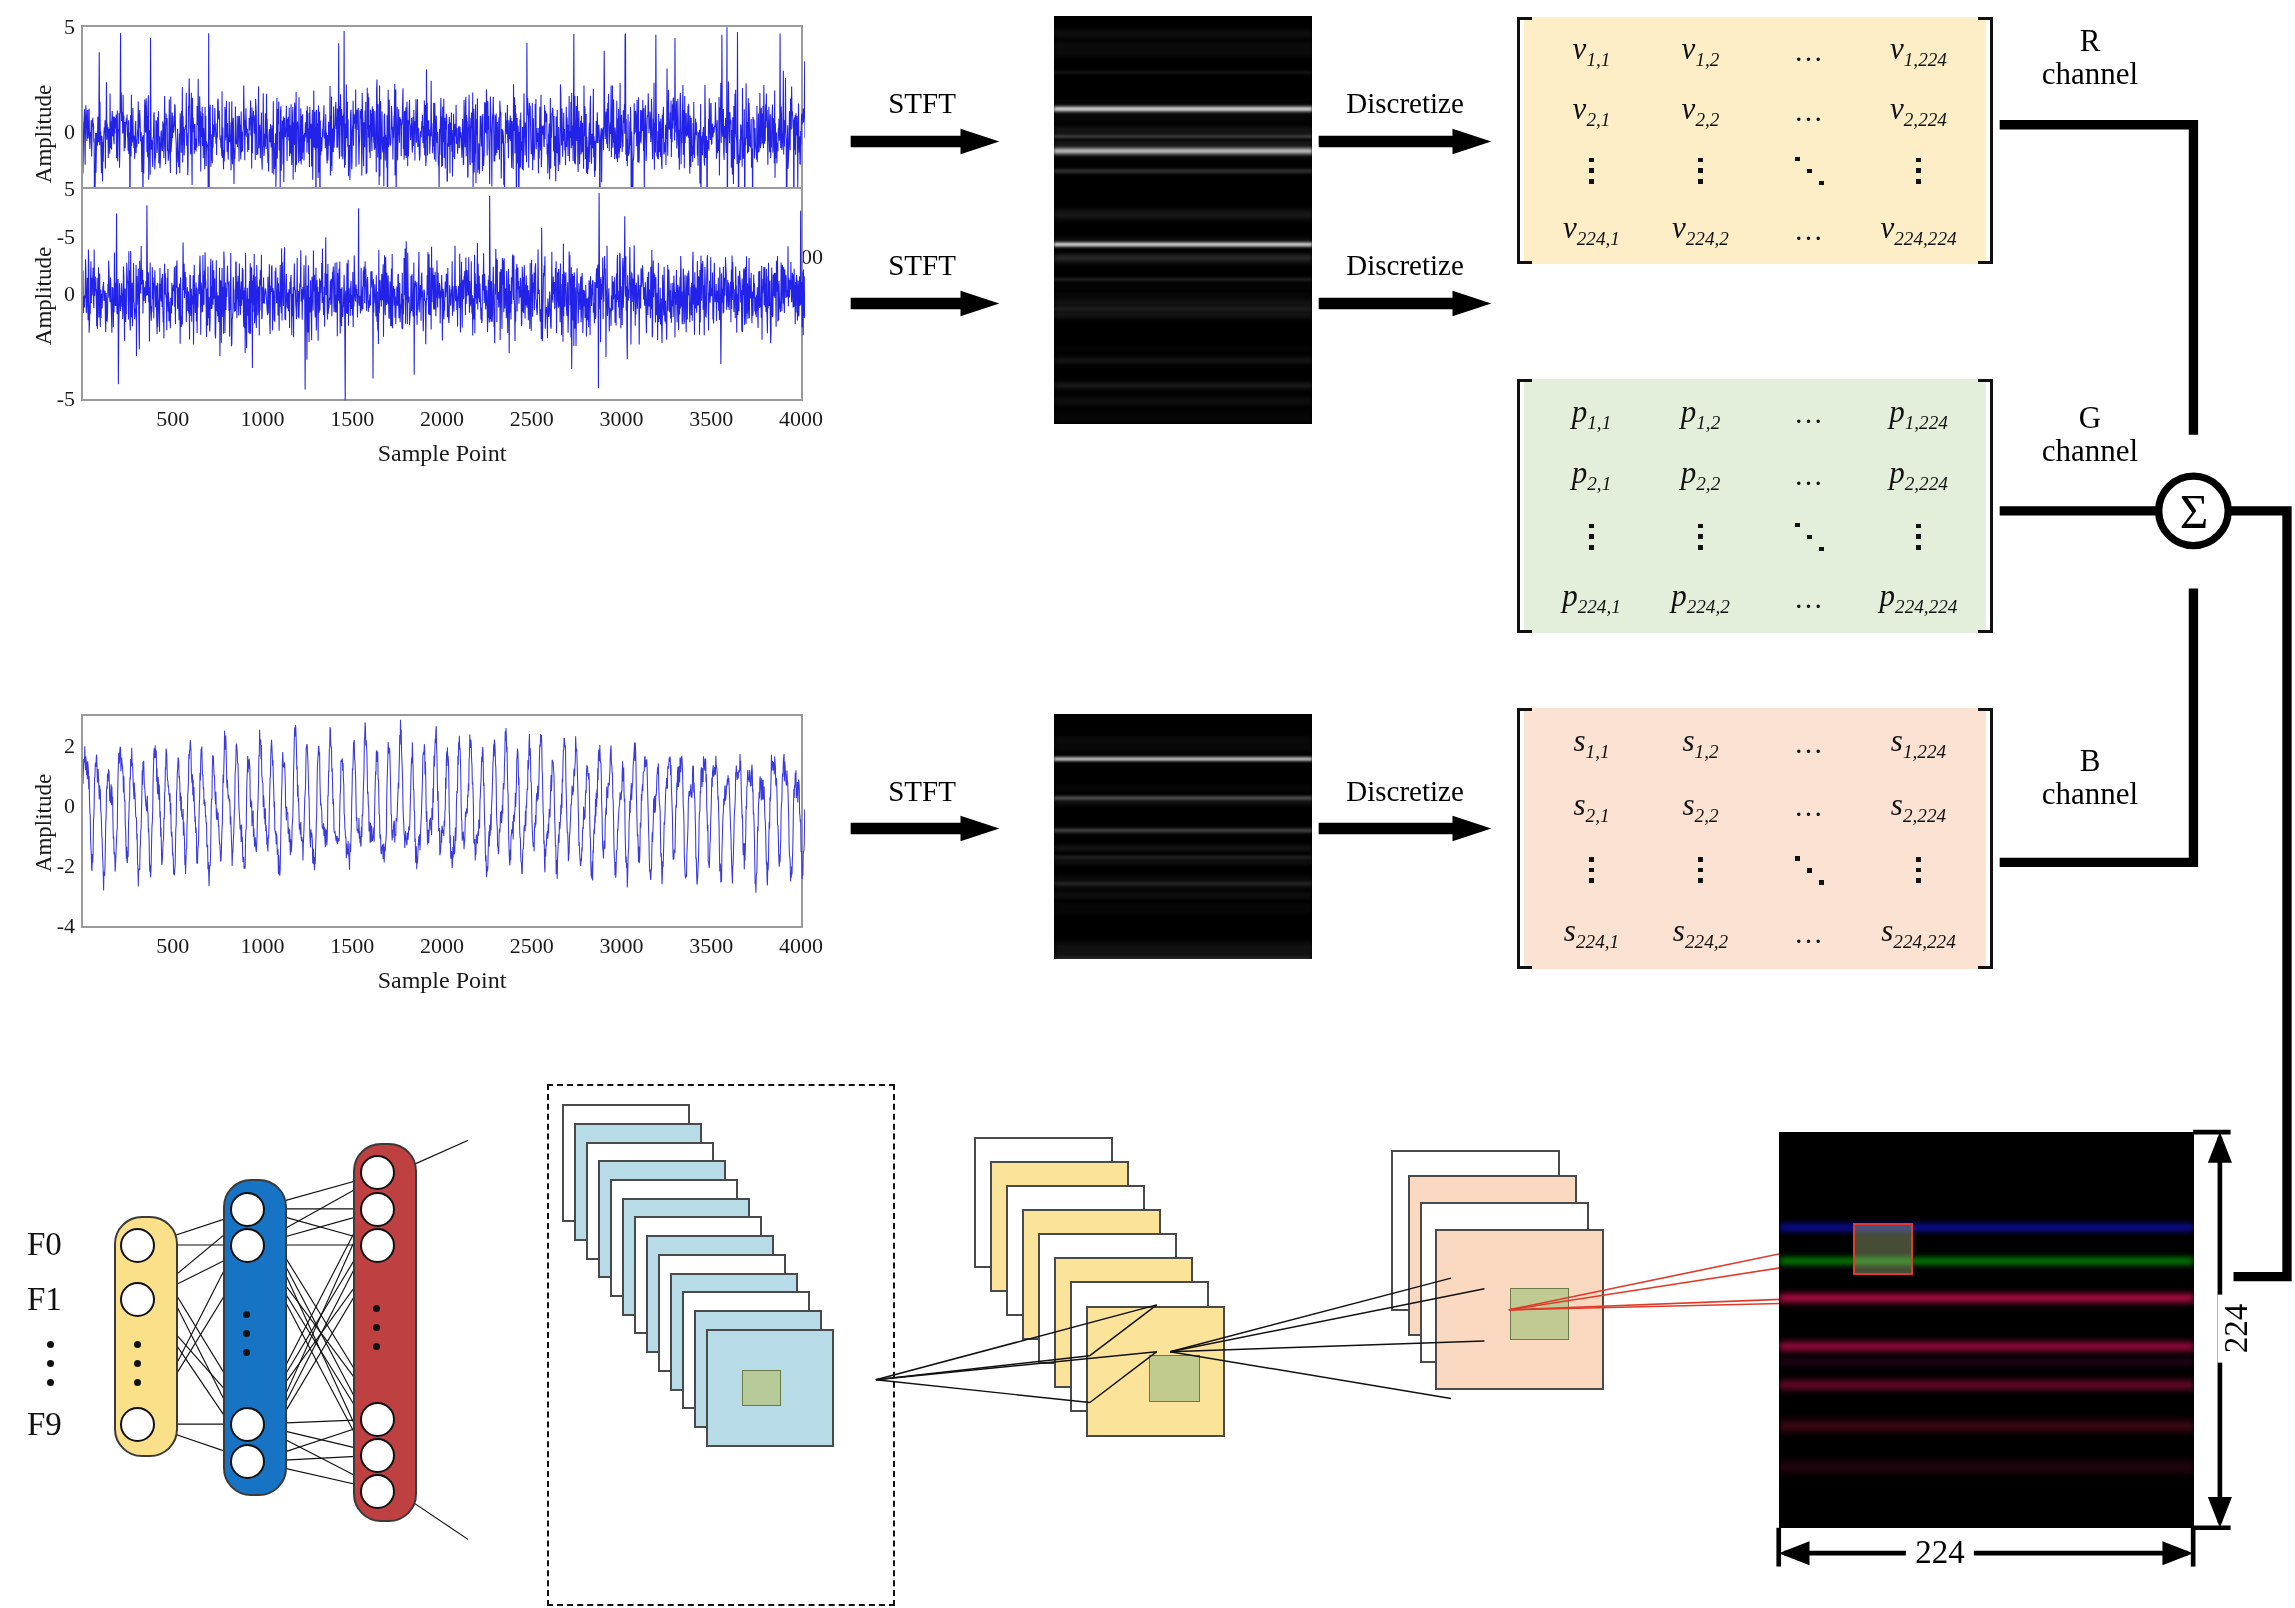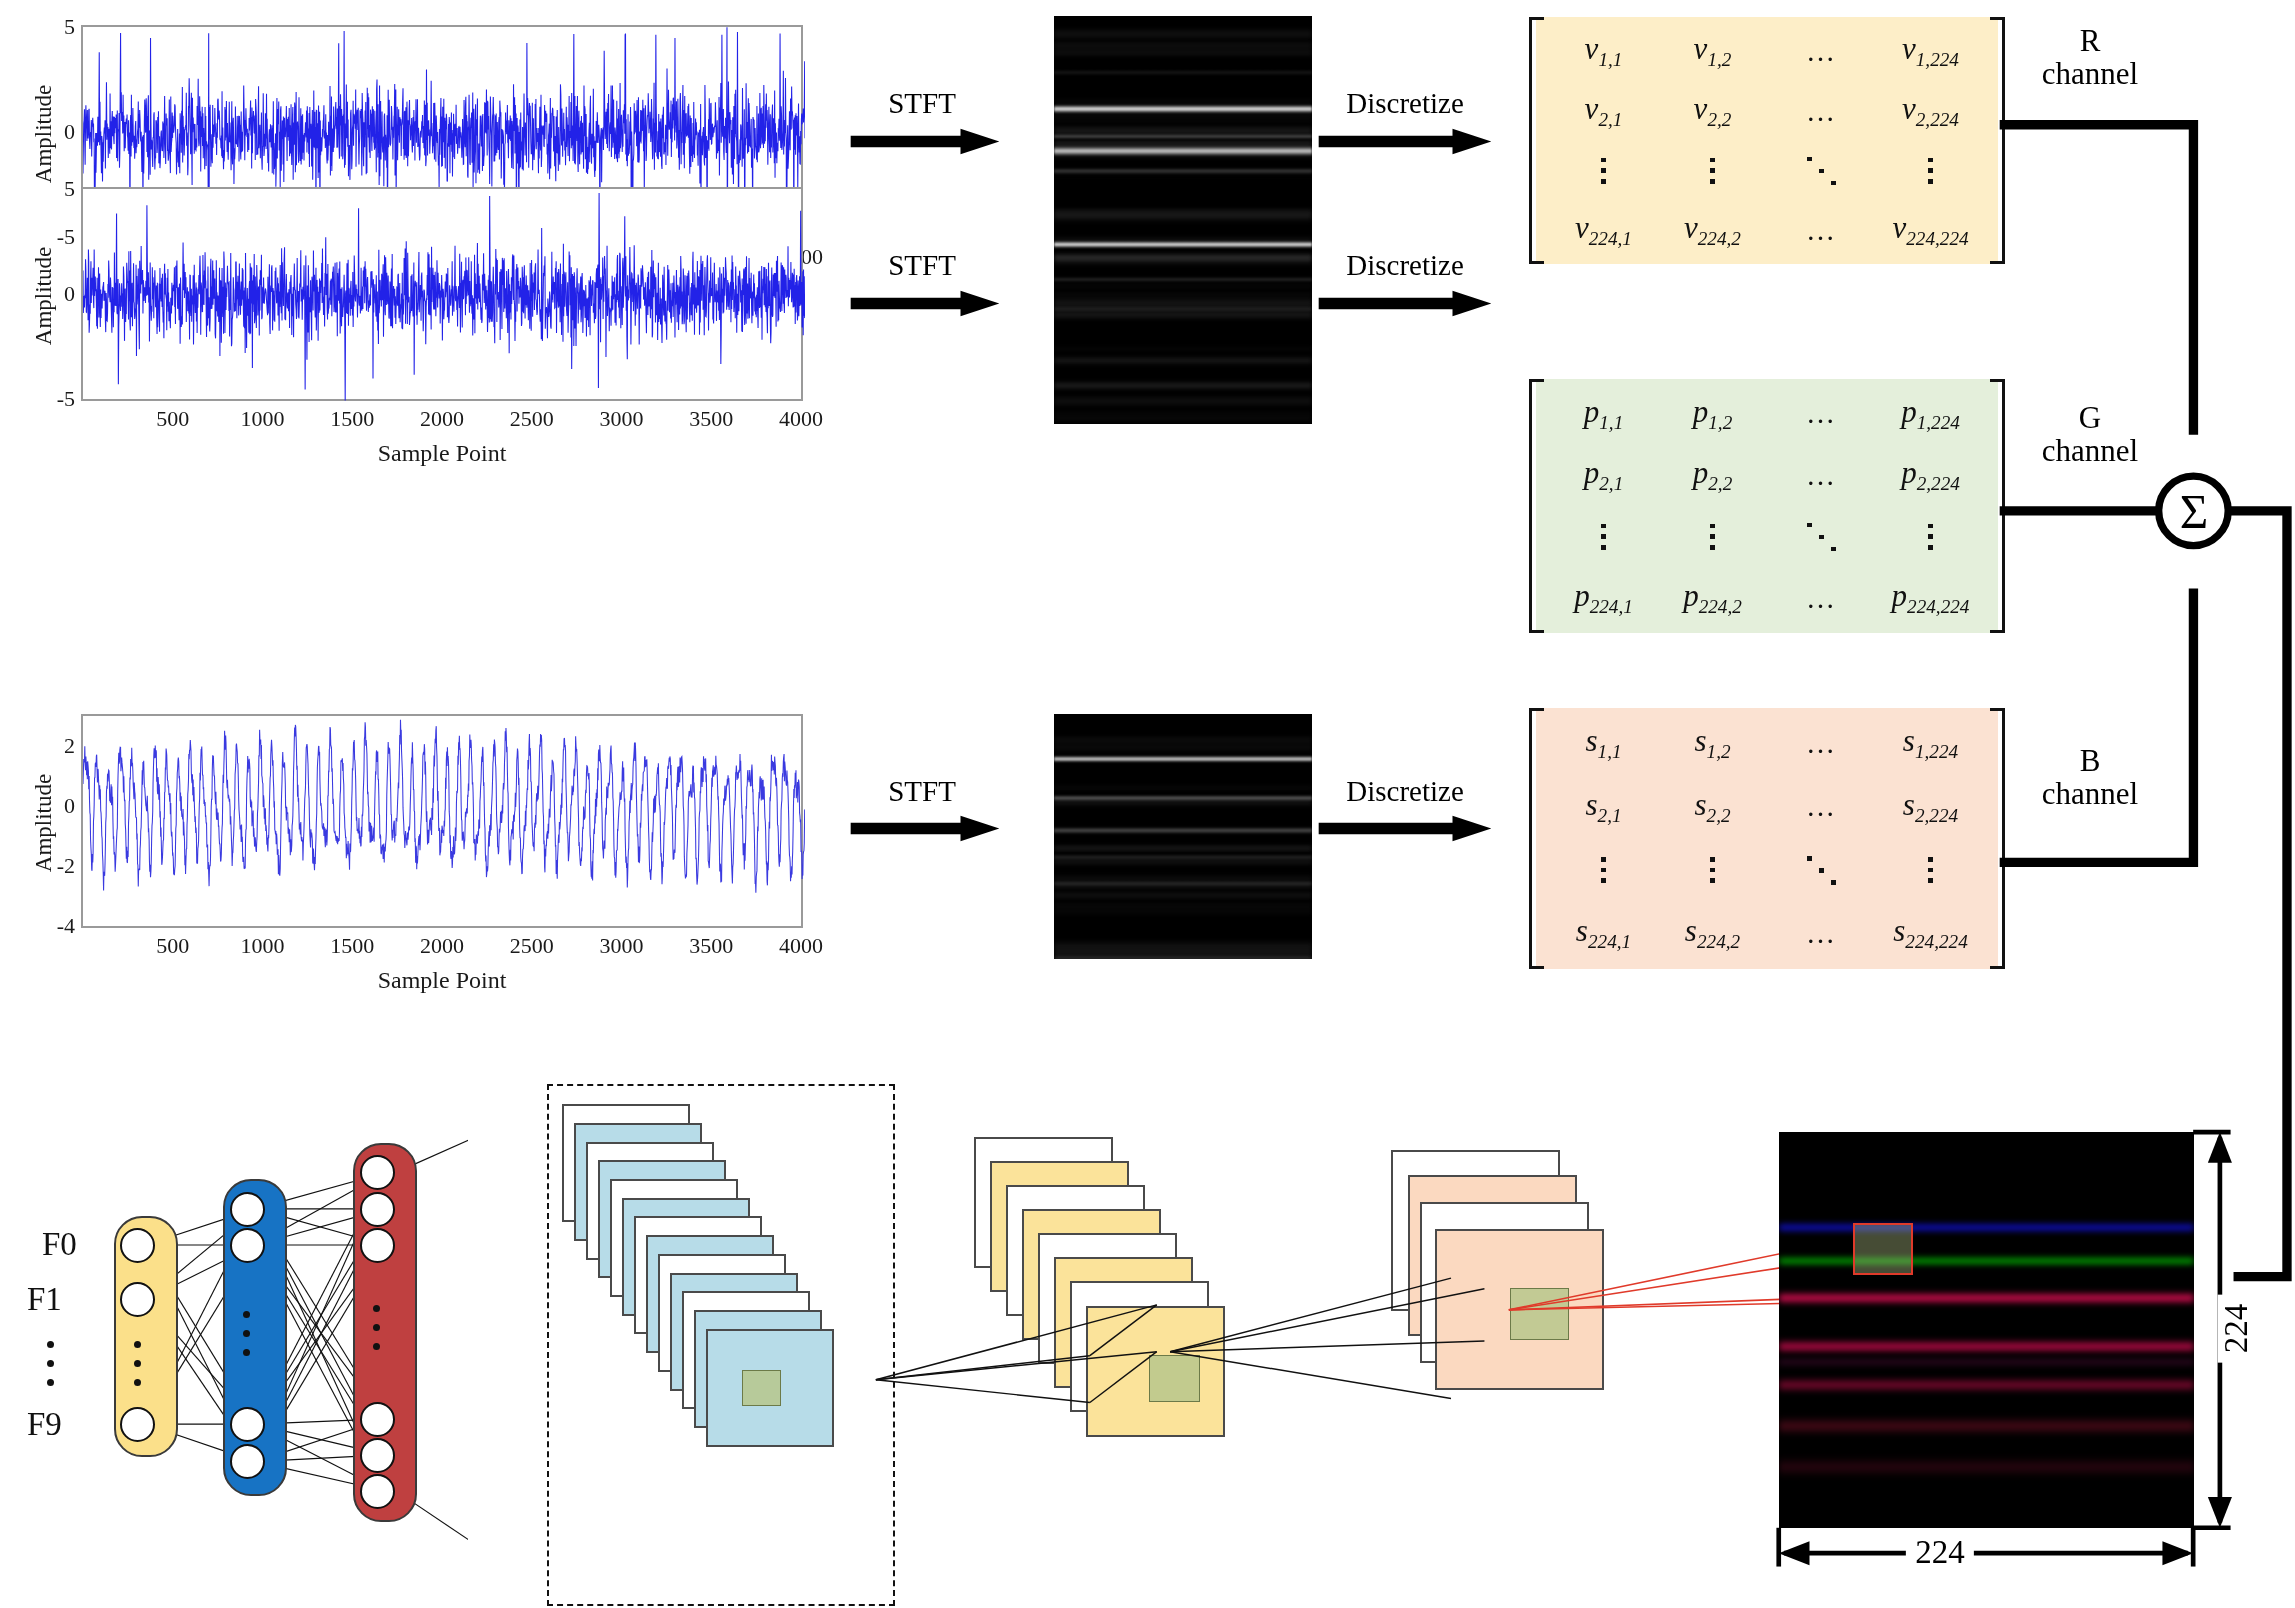--- a/index.html
+++ b/index.html
@@ -19,21 +19,21 @@
   .plot .xtick{position:absolute;top:100%;margin-top:6.7px;transform:translateX(-50%);
       font-size:22px;color:#1a1a1a;white-space:nowrap;}
   .plot svg{position:absolute;left:0;top:0;}
 
   
   .arrowlbl{position:absolute;font-size:29px;color:#000;white-space:nowrap;
       transform:translateX(-50%);}
   .arrowsvg{position:absolute;}
 
   
-  .matrix{position:absolute;box-sizing:border-box;margin-left:12px;}
+  .matrix{position:absolute;box-sizing:border-box;}
   .matrix .fill{position:absolute;left:6.7px;right:6.7px;top:0;bottom:0;}
   .mbrk{position:absolute;top:0;bottom:0;width:14.7px;border-top:3.3px solid #111;
         border-bottom:3.3px solid #111;box-sizing:border-box;}
   .mbrk.l{left:0;border-left:3.3px solid #111;}
   .mbrk.r{right:0;border-right:3.3px solid #111;}
   .mgrid{position:absolute;left:20px;right:20px;top:4px;bottom:4px;
         display:grid;grid-template-columns:repeat(4,1fr);grid-template-rows:1fr 1fr 1fr 1fr;
         align-items:center;justify-items:center;}
   .mcell{font-style:italic;font-size:31px;color:#111;white-space:nowrap;line-height:1;}
   .mcell sub{font-style:italic;font-size:0.62em;}
@@ -489,21 +489,21 @@
   <div class="node" style="left:360px;top:98px;width:35px;height:35px;"></div>
   <div class="node" style="left:360px;top:272px;width:35px;height:35px;"></div>
   <div class="node" style="left:360px;top:308px;width:35px;height:35px;"></div>
   <div class="node" style="left:360px;top:344px;width:35px;height:35px;"></div>
   <div class="vdots" style="left:373px;top:175px;">
       <i></i>
       <i></i>
       <i></i>
     </div>
 
-  <div class="flabel" style="left:42px;top:96px;">F0</div>
+  <div class="flabel" style="left:27px;top:96px;">F0</div>
   <div class="flabel" style="left:27px;top:151px;">F1</div>
   <div class="vdots" style="left:47px;top:211px;">
       <i></i>
       <i></i>
       <i></i>
     </div>
   <div class="flabel" style="left:27px;top:276px;">F9</div>
 </div>
 
 <div class="dashbox" style="left:547px;top:1084px;width:348px;height:522px;"></div>

